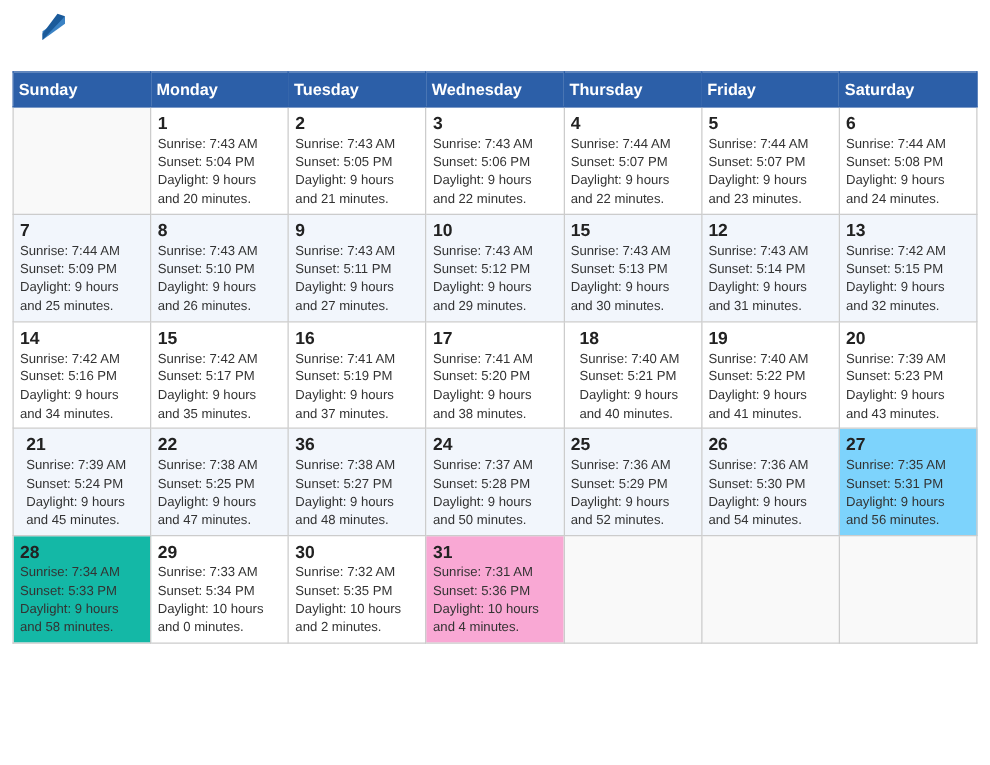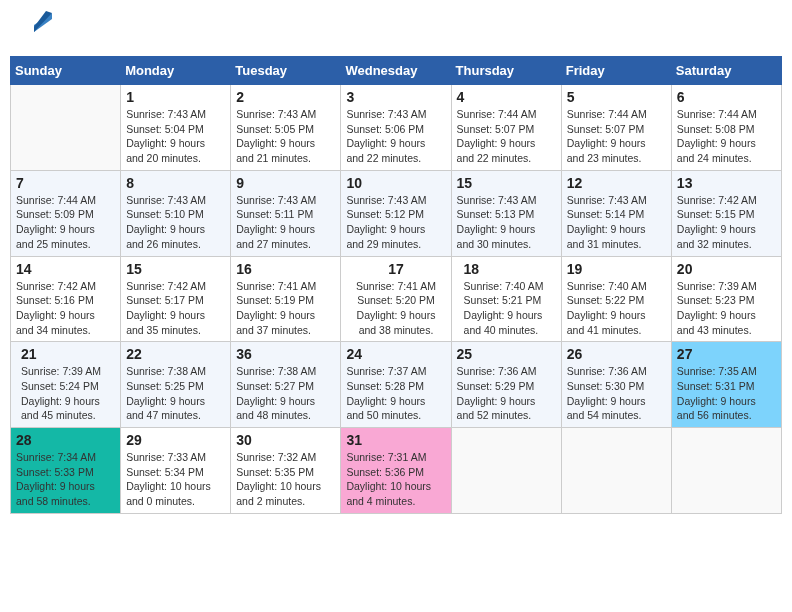--- a/index.html
+++ b/index.html
@@ -179,21 +179,21 @@
           <div class="cell-text">Sunrise: 7:42 AM<br>Sunset: 5:16 PM<br>Daylight: 9 hours and 34 minutes.</div>
         </td>
         <td style="background: rgb(255, 255, 255);">
           <span class="day-num">15</span>
           <div class="cell-text">Sunrise: 7:42 AM<br>Sunset: 5:17 PM<br>Daylight: 9 hours and 35 minutes.</div>
         </td>
         <td style="background: rgb(255, 255, 255);">
           <span class="day-num">16</span>
           <div class="cell-text">Sunrise: 7:41 AM<br>Sunset: 5:19 PM<br>Daylight: 9 hours and 37 minutes.</div>
         </td>
-        <td style="background: rgb(255, 255, 255); text-align: center;">
+        <td style="background: rgb(255, 255, 255);">
           <span class="day-num">17</span>
           <div class="cell-text">Sunrise: 7:41 AM<br>Sunset: 5:20 PM<br>Daylight: 9 hours and 38 minutes.</div>
         </td>
         <td style="background: rgb(255, 255, 255); padding-left: 12px;">
           <span class="day-num">18</span>
           <div class="cell-text">Sunrise: 7:40 AM<br>Sunset: 5:21 PM<br>Daylight: 9 hours and 40 minutes.</div>
         </td>
         <td style="background: rgb(255, 255, 255);">
           <span class="day-num">19</span>
           <div class="cell-text">Sunrise: 7:40 AM<br>Sunset: 5:22 PM<br>Daylight: 9 hours and 41 minutes.</div>

